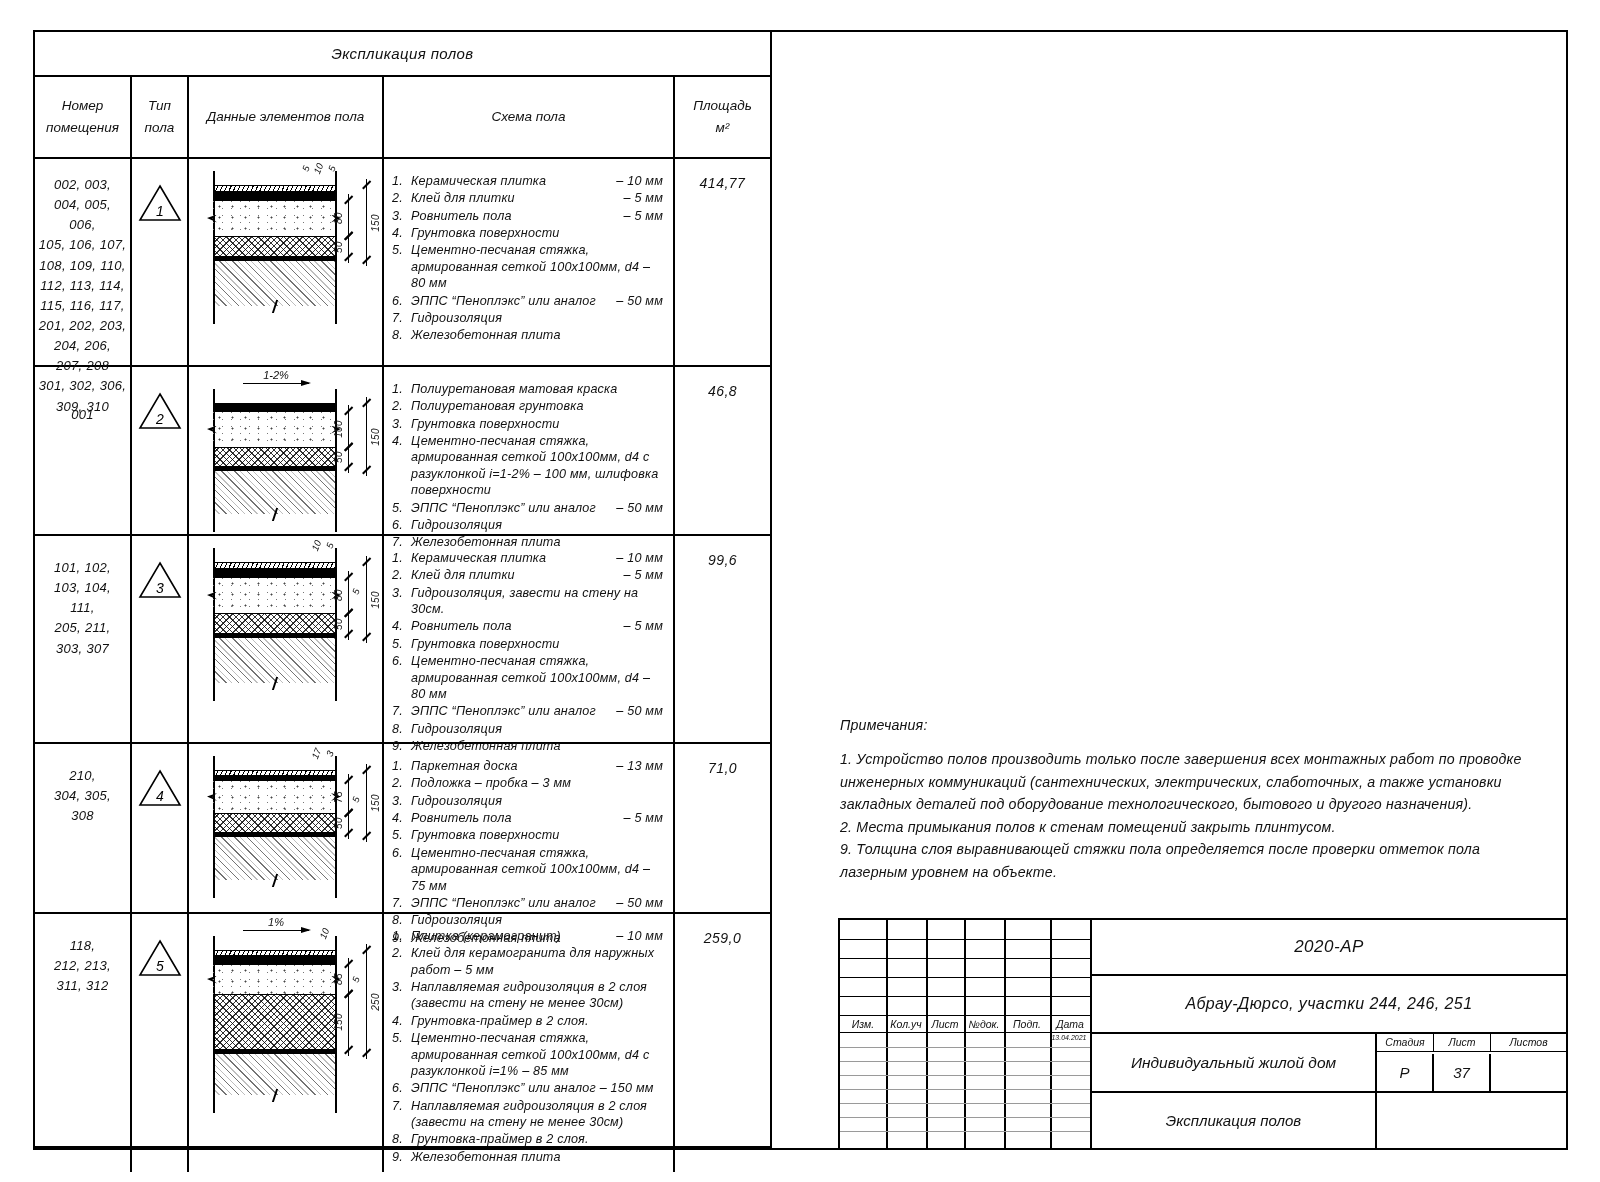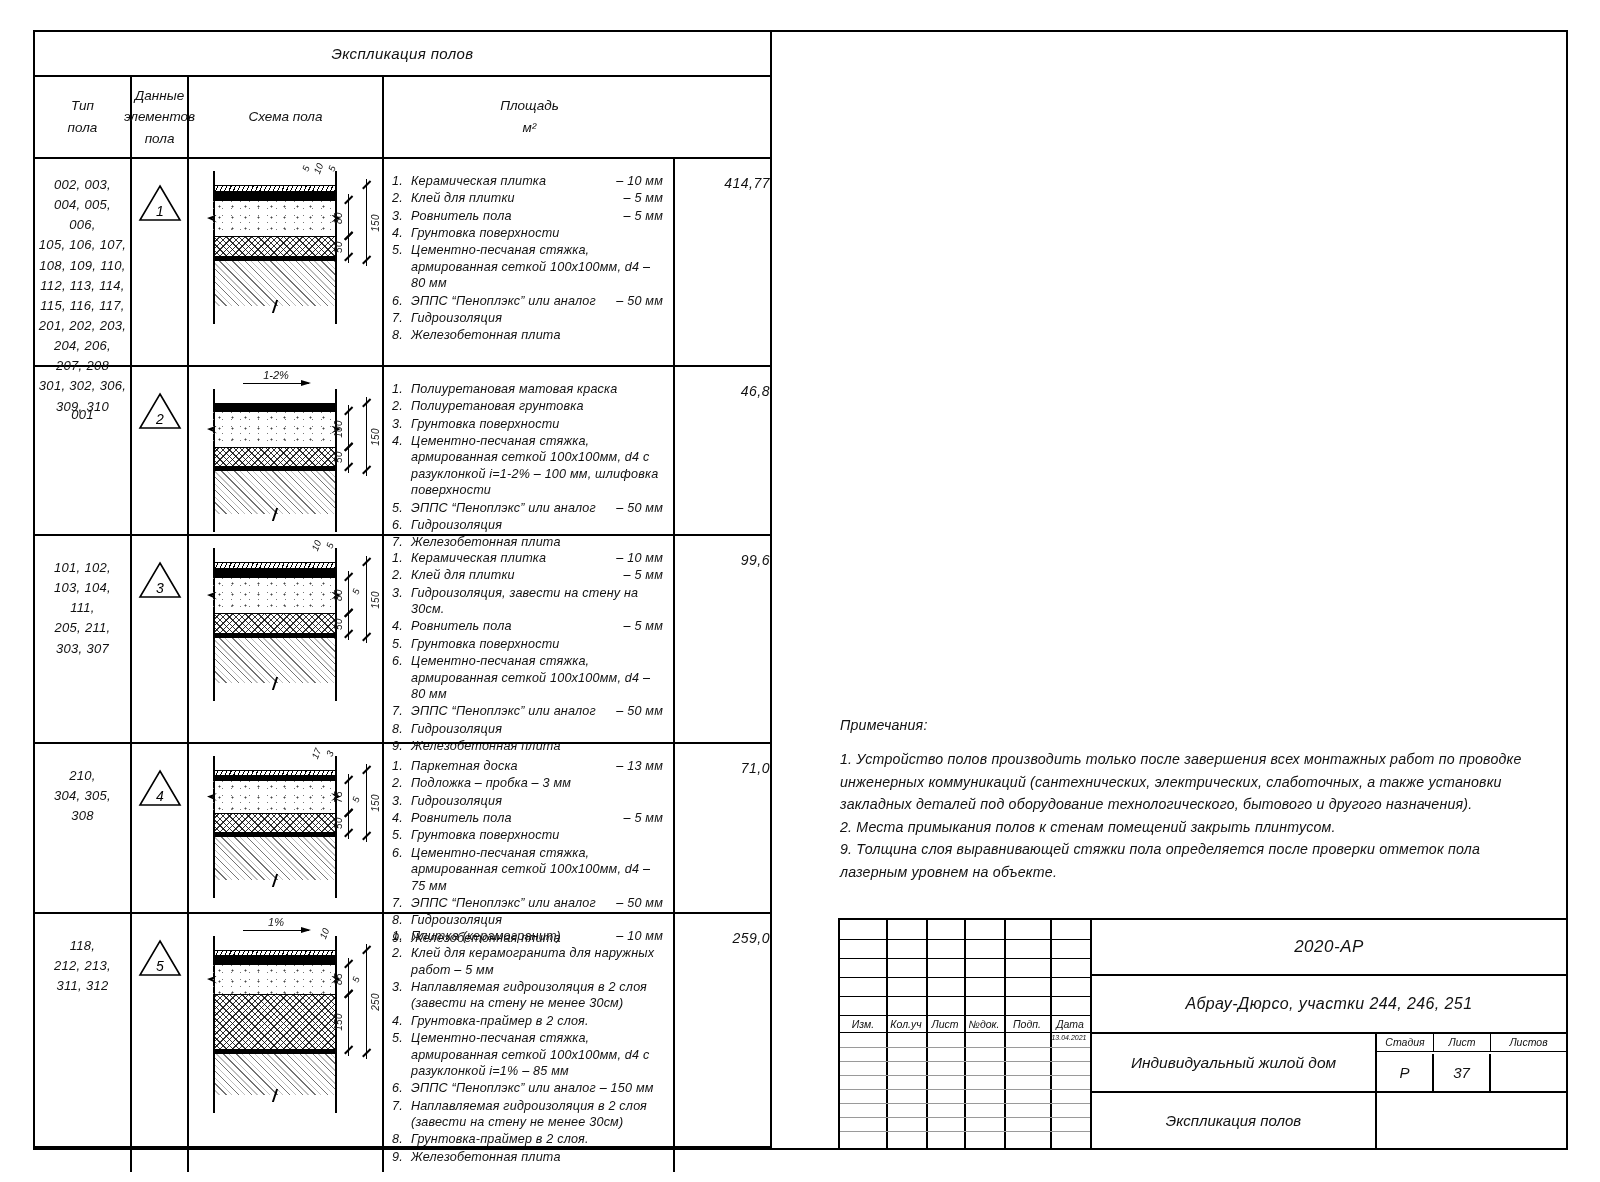--- a/index.html
+++ b/index.html
@@ -15,21 +15,21 @@
   .trow{display:grid;grid-template-columns:97px 57px 195px 291px 1fr;border-bottom:2px solid #000;box-sizing:border-box;flex:none;}
   .trow:last-child{border-bottom:none;}
   .trow > div{border-right:2px solid #000;box-sizing:border-box;position:relative;overflow:visible;}
   .trow > div:last-child{border-right:none;}
   .r0{height:208px}.r1{height:169px}.r2{height:208px}.r3{height:170px}.r4{height:240px}
   .cell-rooms{display:flex;justify-content:center;text-align:center;font-size:13px;line-height:1.55;white-space:pre-line;padding-top:22px;letter-spacing:.3px;}
   .r0 .cell-rooms{padding-top:16px;}
   .r1 .cell-rooms{padding-top:38px;}
   .cell-type{display:flex;justify-content:center;padding-top:24px;}
   .type-tri{width:46px;height:40px;}
-  .cell-area{text-align:right;padding-top:16px;font-size:14px;letter-spacing:.5px;}
+  .cell-area{text-align:center;padding-top:16px;font-size:14px;letter-spacing:.5px;}
   .cell-items{padding:14px 6px 6px 8px;font-size:12.6px;line-height:1.3;letter-spacing:.2px;}
   .item{display:grid;grid-template-columns:19px 1fr max-content;margin:0 0 1px 0;}
   .item .idim{white-space:nowrap;padding-right:4px;}
 
   
   .schema{position:absolute;left:0;top:0;width:100%;height:100%;}
   .schema .wall{position:absolute;width:1.5px;background:#000;}
   .schema .layer{position:absolute;box-sizing:border-box;}
   .l-tile{background:repeating-linear-gradient(115deg,#000 0 1px,transparent 1px 4px);border-top:1px solid #000;border-bottom:1px solid #000;}
   .l-black{background:#000;}
@@ -78,20 +78,22 @@
   .tb-cellD{position:absolute;left:252px;top:173px;width:285px;height:55px;border-right:2px solid #000;display:flex;align-items:center;justify-content:center;font-size:15px;box-sizing:border-box;}
 </style>
 </head>
 <body>
 
 <div class="frame"></div>
 
 <div class="expl-table">
   <div class="t-title">Экспликация полов</div>
   <div class="t-head">
+    <div>Номер
+помещения</div>
     <div>Тип
 пола</div>
     <div>Данные элементов пола</div>
     <div>Схема пола</div>
     <div>Площадь
 м²</div>
   </div>
   <div id="rows-host">
       <div class="trow r0">
         <div class="cell-rooms">002, 003,

